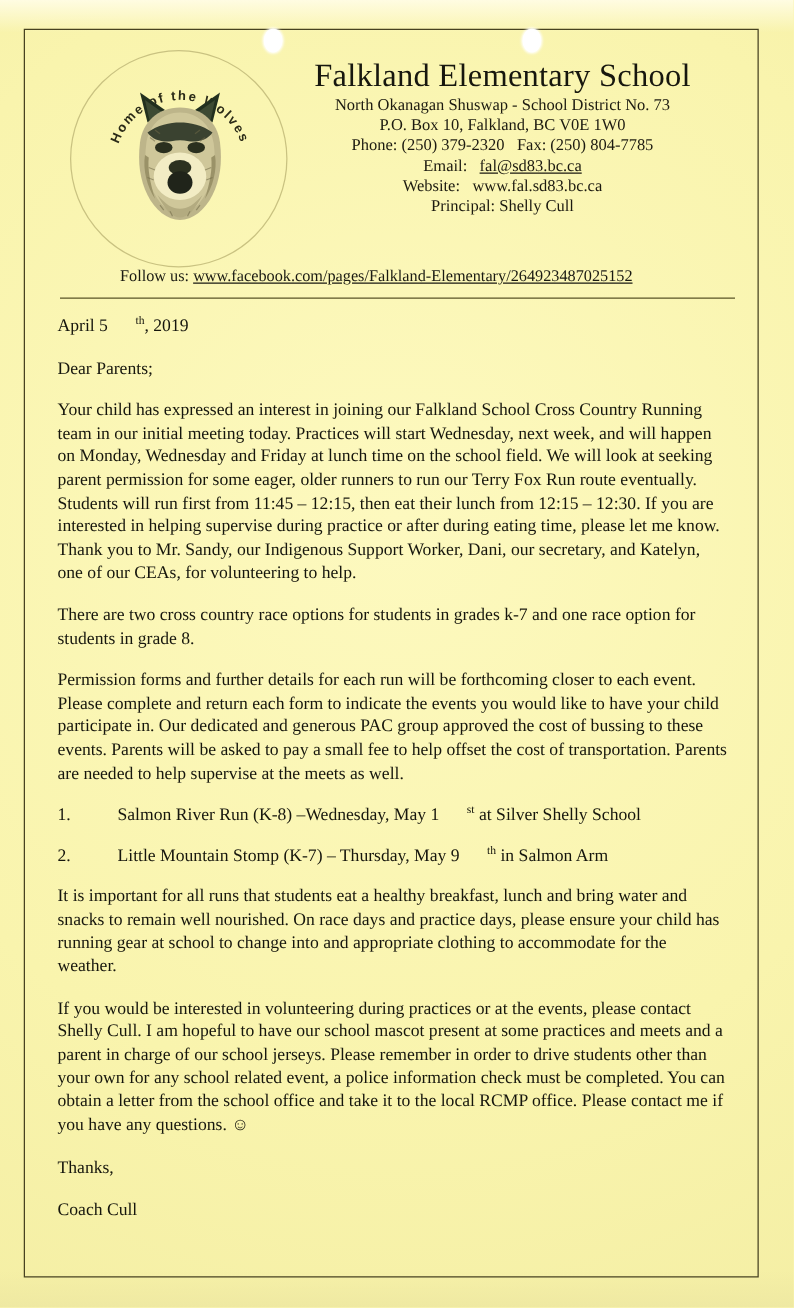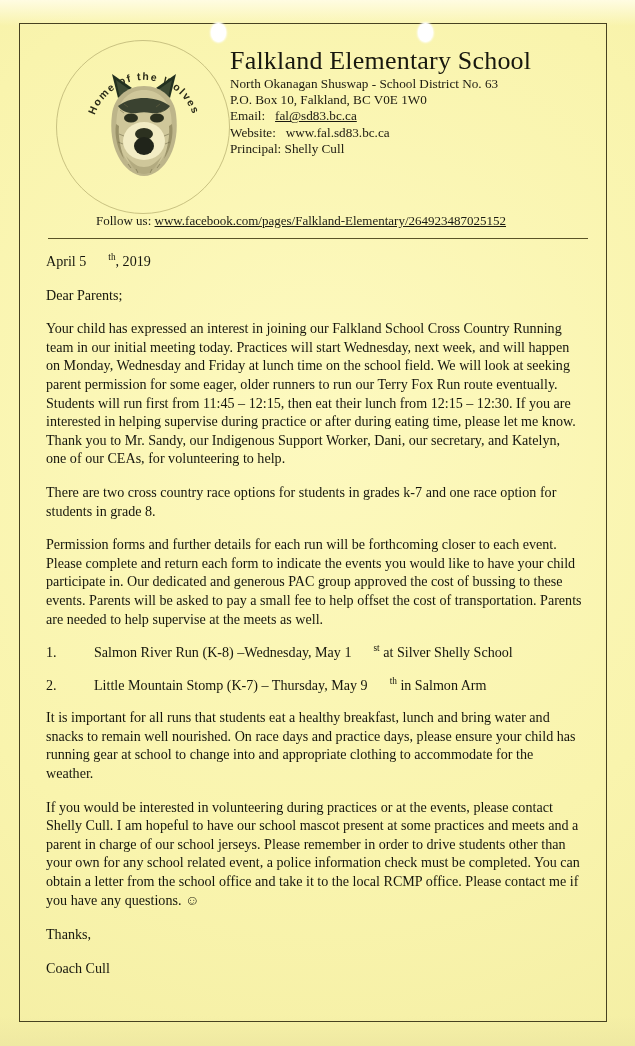--- a/index.html
+++ b/index.html
@@ -70,23 +70,23 @@
     left: 0; top: 0;
     width: 174px; height: 174px;
     border: 1px solid #c9c281;
     border-radius: 50%;
     box-sizing: border-box;
   }
   .logo-svg { position: absolute; left: 0; top: 0; }
 
   .school-head {
     position: absolute;
-    left: 210px; top: 20px;
+    left: 188px; top: 20px;
     width: 388px;
-    text-align: left;
+    text-align: center;
   }
   .school-title {
     font-size: 26px;
     line-height: 30px;
     letter-spacing: 0.2px;
     color: #17170e;
     white-space: nowrap;
   }
   .school-line {
     font-size: 13.2px;
@@ -206,22 +206,29 @@
       <g stroke="#6e6846" stroke-width="1" opacity="0.55">
         <path d="M64,70 l4,3 M68,64 l4,3 M108,70 l-4,3 M104,64 l-4,3"></path>
         <path d="M63,94 l5,2 M62,102 l5,2 M113,94 l-5,2 M114,102 l-5,2"></path>
         <path d="M72,124 l3,4 M80,129 l2,4 M104,124 l-3,4 M96,129 l-2,4"></path>
       </g>
     </svg>
   </div>
 
   <div class="school-head">
     <div class="school-title">Falkland Elementary School</div>
-    <div class="school-line">North Okanagan Shuswap - School District No. 63</div>
+    <div class="school-line">North Okanagan Shuswap - School District No. 73</div>
     <div class="school-line">P.O. Box 10, Falkland, BC  V0E 1W0</div>
+    <div class="school-line">
+      <span>Phone:</span>
+      <span>(250) 379-2320</span>
+      &nbsp;
+      <span>Fax:</span>
+      <span>(250) 804-7785</span>
+    </div>
     <div class="school-line">
       <span>Email:</span>
       &nbsp;
       <span class="ul-link">fal@sd83.bc.ca</span>
     </div>
     <div class="school-line">
       <span>Website:</span>
       &nbsp;
       <span>www.fal.sd83.bc.ca</span>
     </div>

